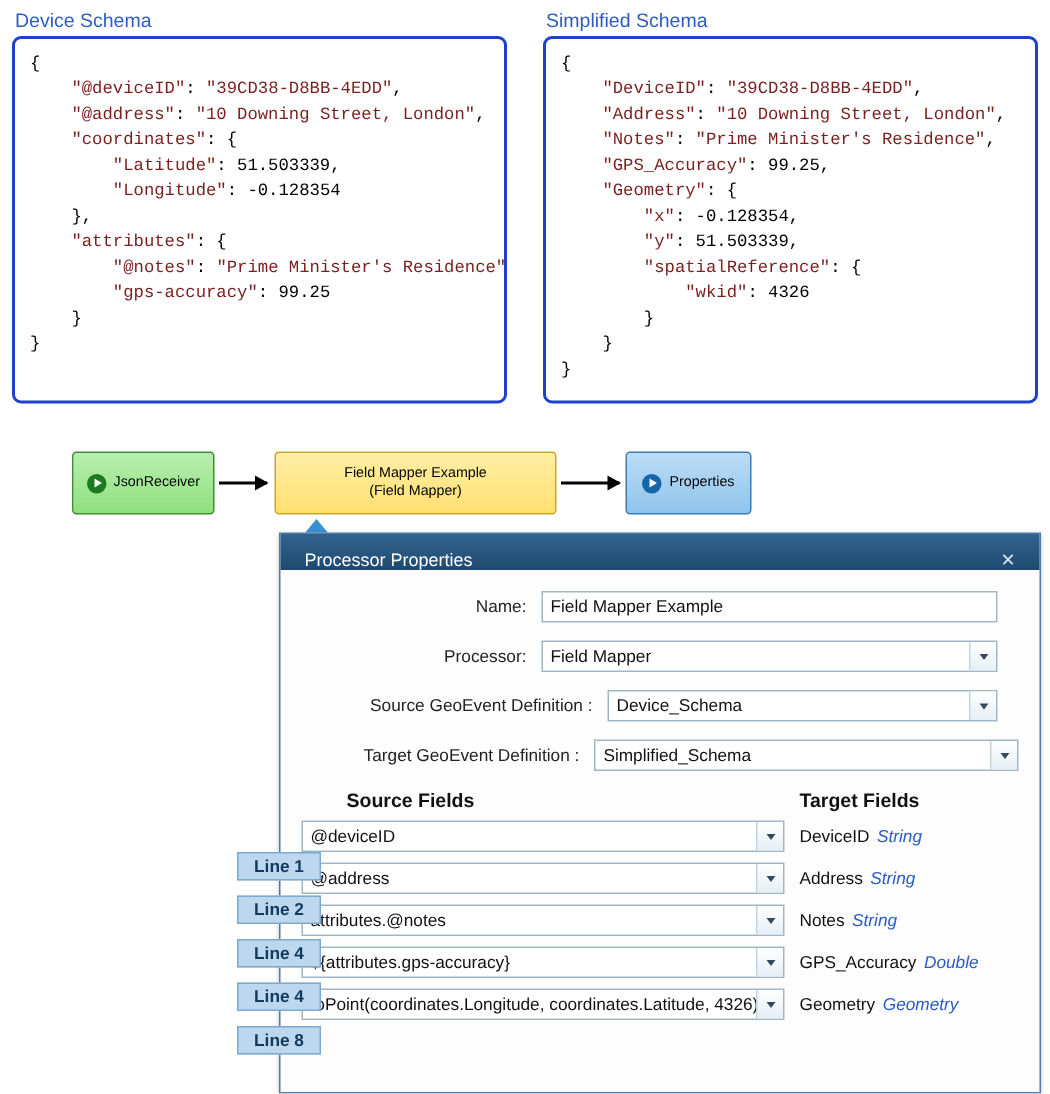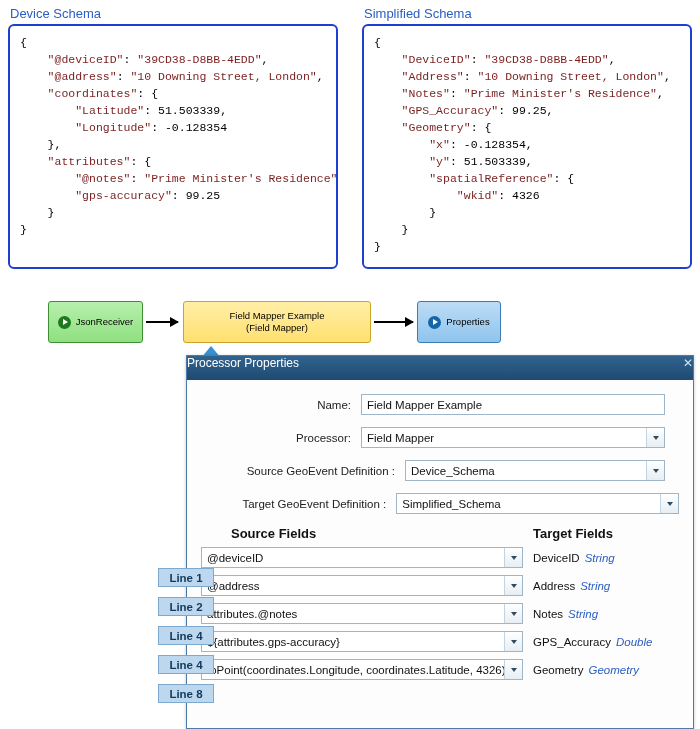--- a/index.html
+++ b/index.html
@@ -111,22 +111,22 @@
     background: #fdfdfd;
     box-sizing: border-box;
     box-shadow: 0 1px 3px rgba(0,0,0,.25);
   }
   .dialog-title {
     height: 24px;
     background: linear-gradient(180deg,#31638f 0%, #1e4a70 100%);
     color: #ffffff;
     font-size: 12px;
     display: flex;
-    align-items: flex-start;
-    padding: 0 0;
+    align-items: flex-end;
+    padding: 0 16px;
     justify-content: space-between;
   }
   .close-x {
     color: #cfe2f0;
     font-size: 12px;
     cursor: pointer;
   }
   .dialog-body {
     padding: 14px 14px 0 14px;
   }

